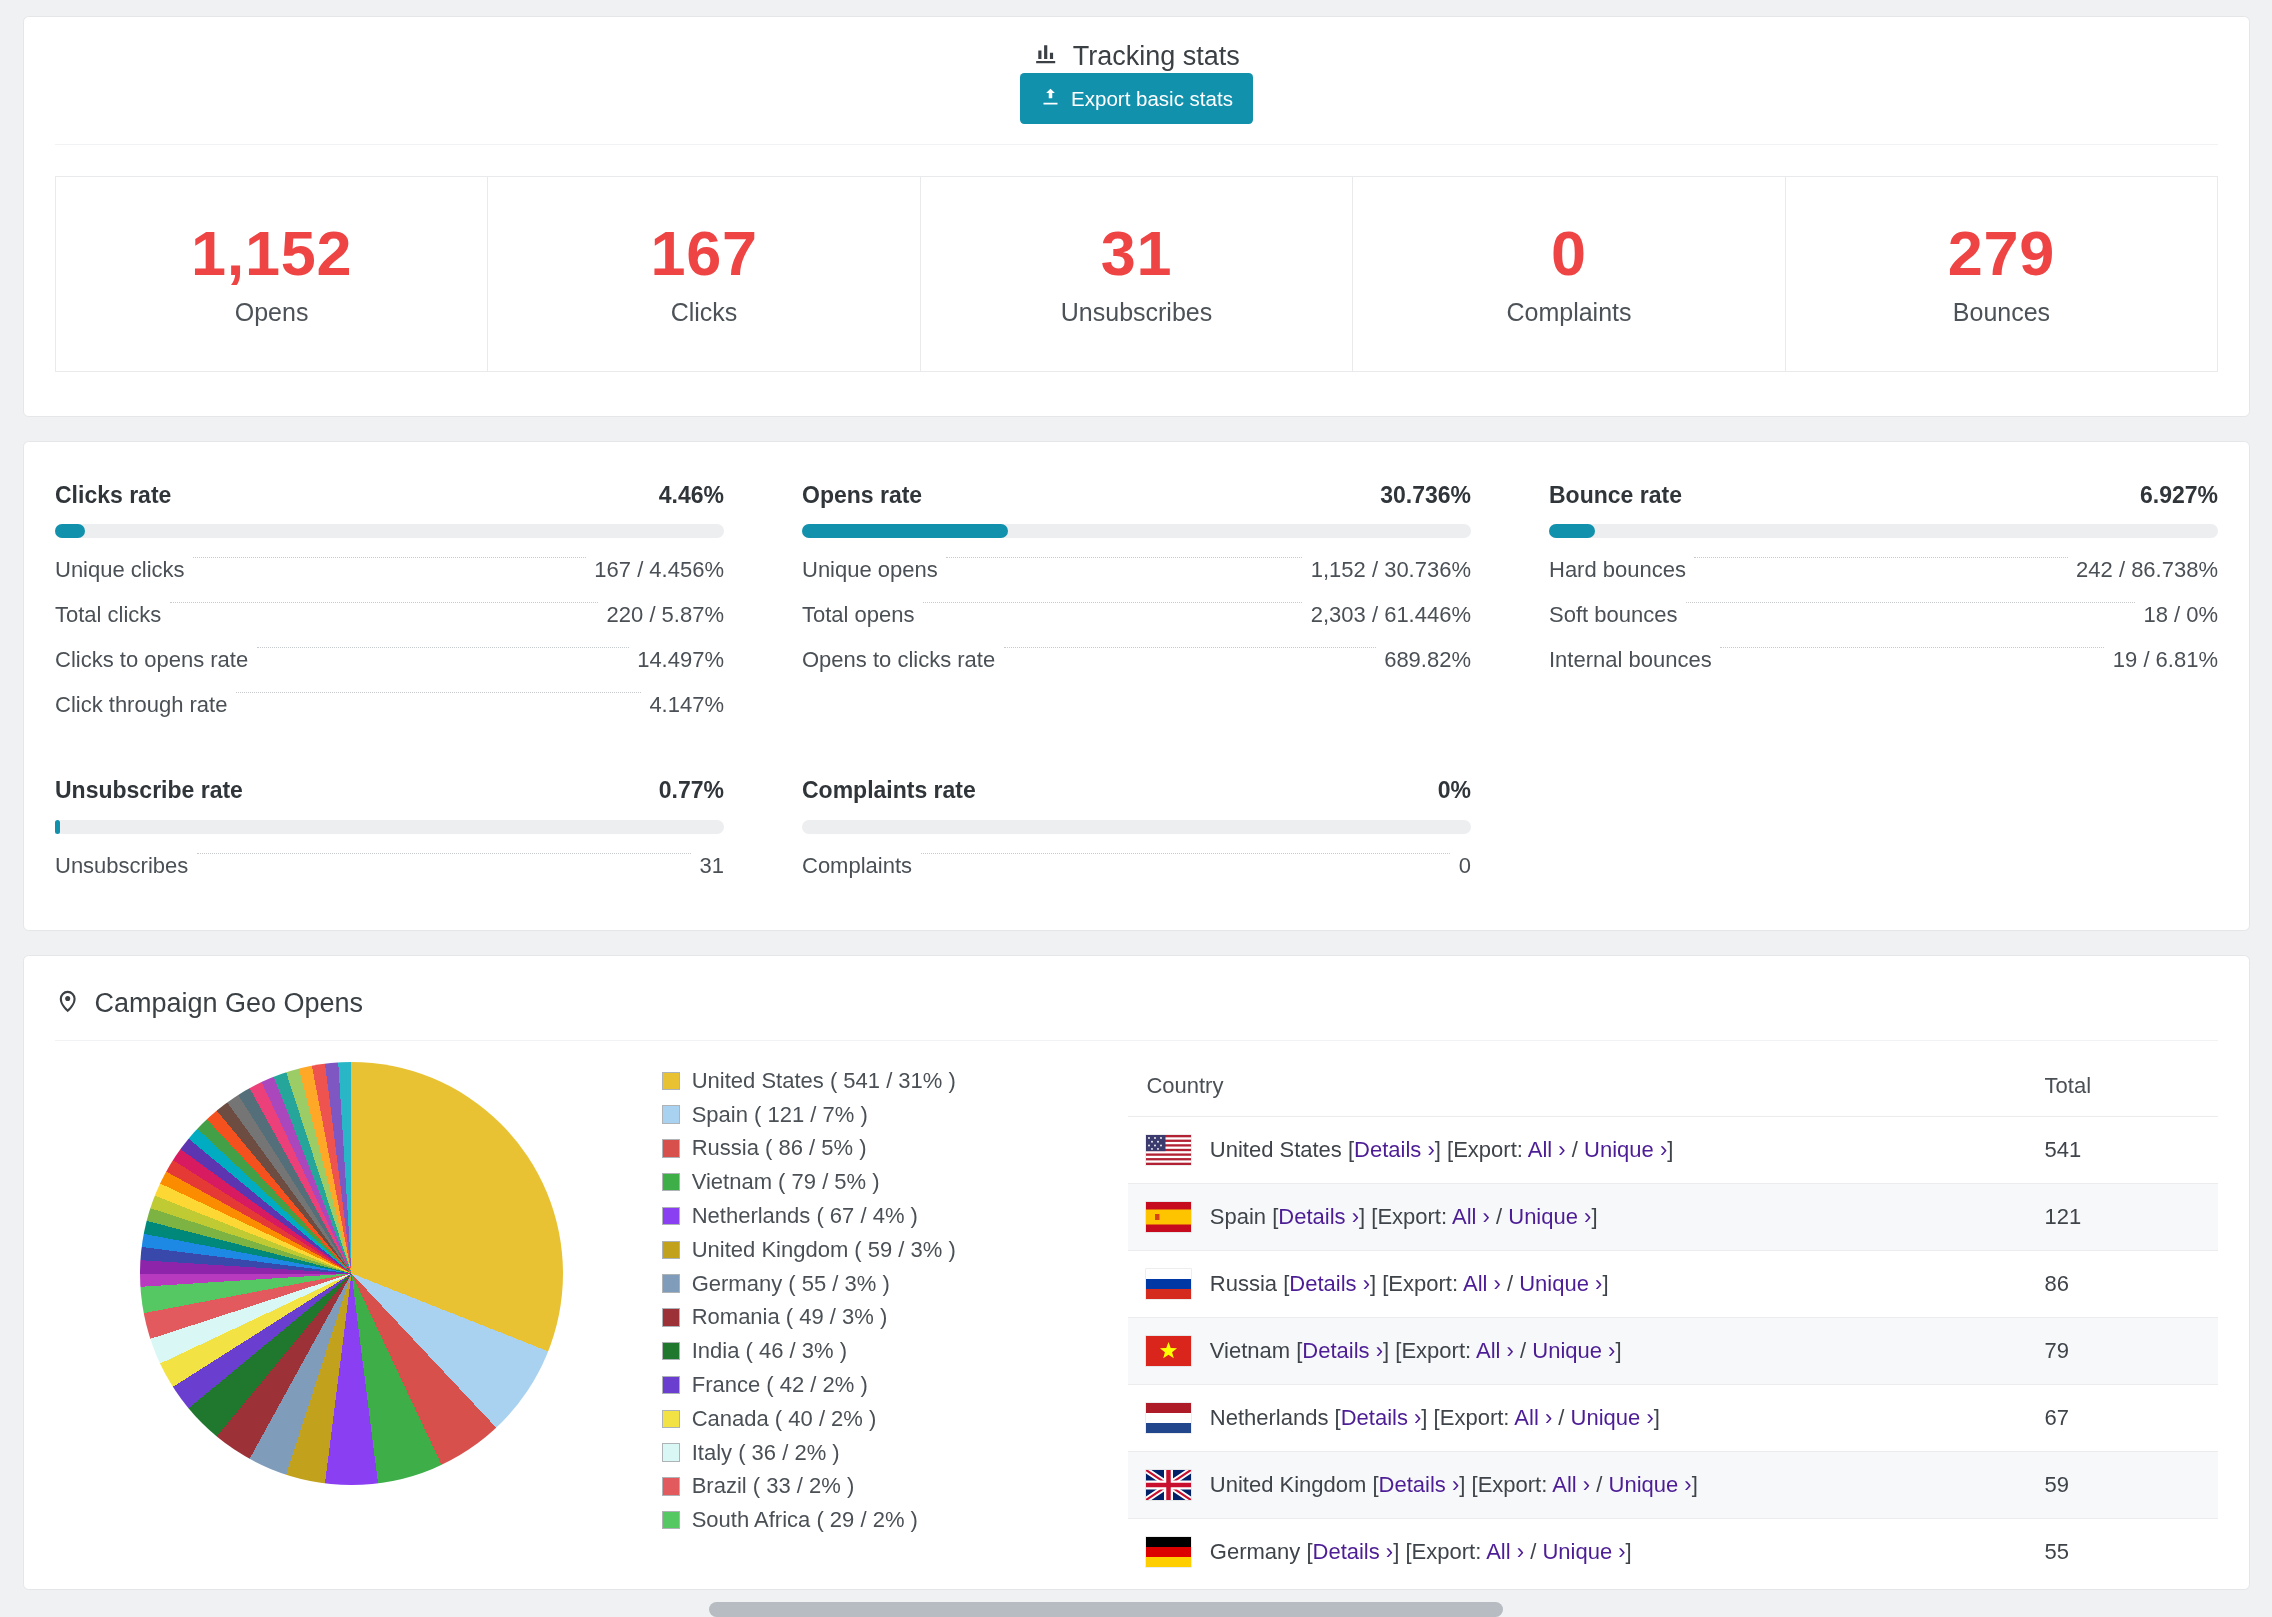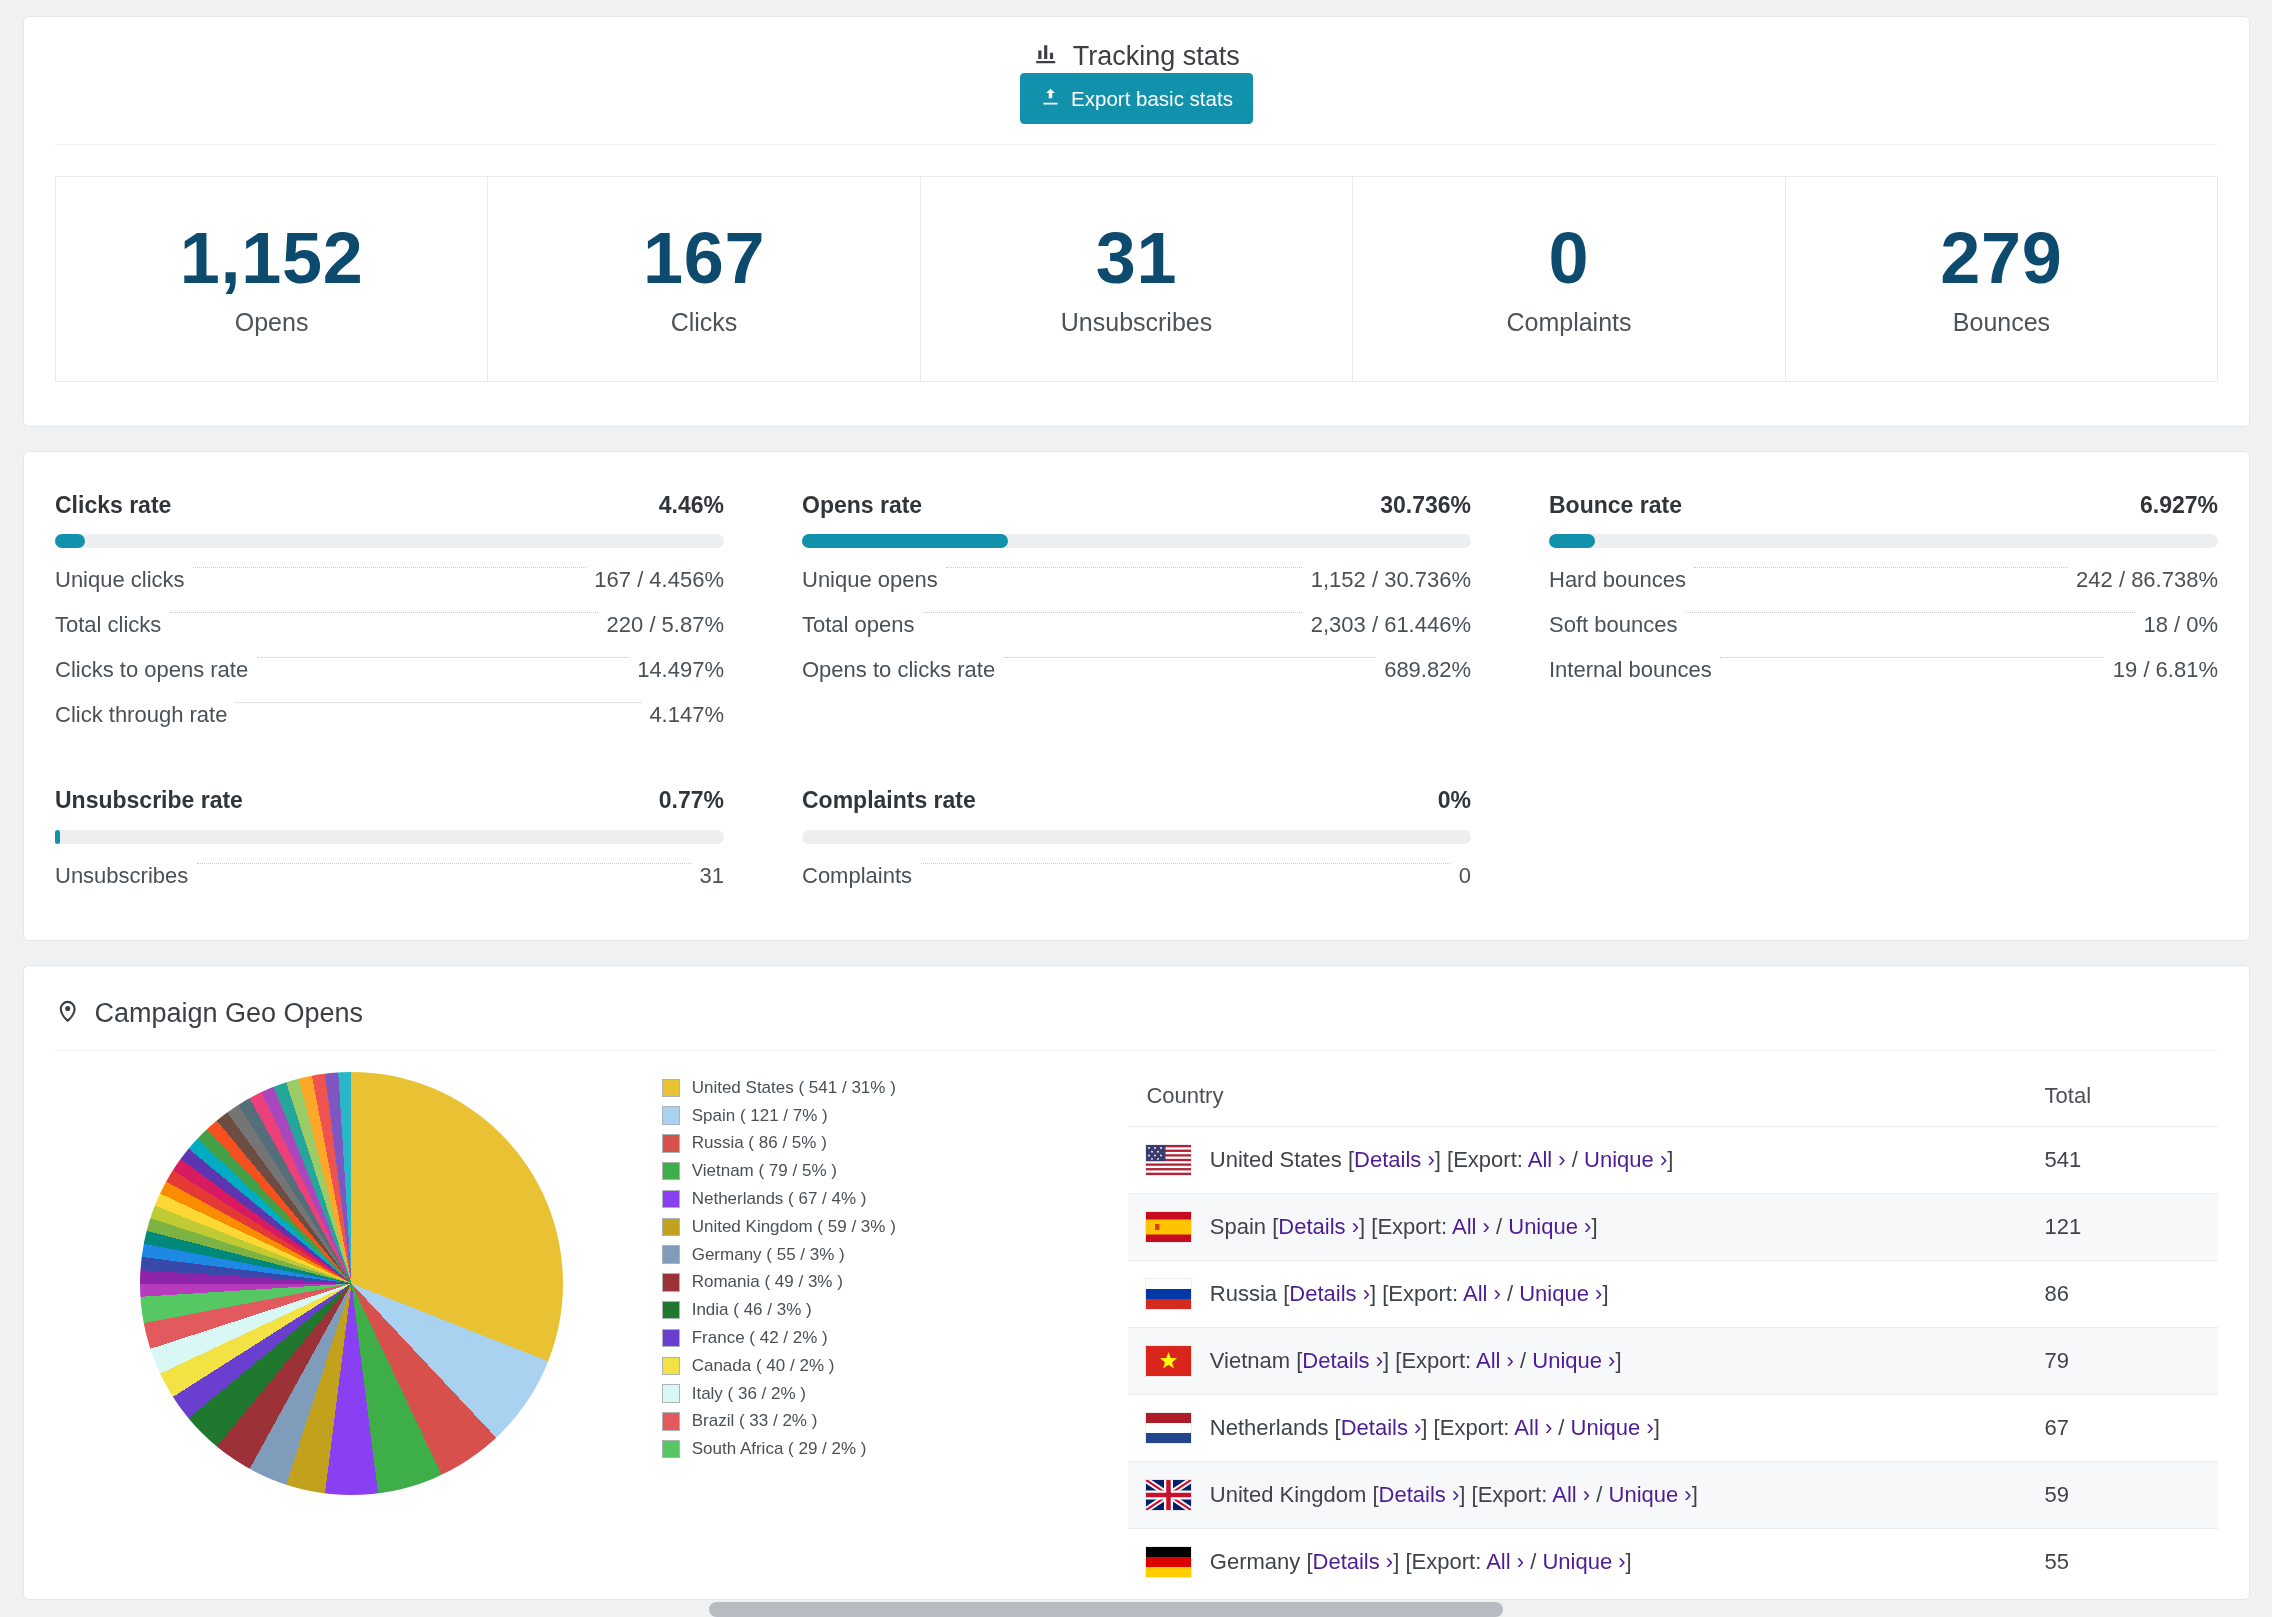--- a/index.html
+++ b/index.html
@@ -26,21 +26,21 @@
   .card-title-wrap { display: flex; align-items: center; gap: 14px; font-size: 27px; font-weight: 500; color: #3b4045; }
   .export-btn {
     display: flex; align-items: center; gap: 10px;
     background: #1291ad; color: #fff; border: none; border-radius: 4.2px;
     font-size: 20.5px; padding: 12.7px 20px; cursor: pointer;
     font-family: "Liberation Sans", sans-serif;
   }
   .stat-row { display: flex; margin-top: 31px; }
   .stat-box { flex: 1; border: 0.7px solid #e8eaec; margin-left: -0.7px; text-align: center; padding: 40px 0 44px; background: #fff; }
   .stat-box:first-child { margin-left: 0; }
-  .stat-value { font-size: 72px; font-weight: 700; color: #0c4a6e; letter-spacing: 0.7px; text-align: center; }
+  .stat-value { font-size: 63px; font-weight: 700; color: #ef4444; letter-spacing: 0.7px; text-align: center; }
   .stat-label { font-size: 25px; color: #4c5257; margin-top: 8.5px; }
 
   
   .card-rates { padding: 40px 31px 51px; }
   .rates-grid { display: grid; grid-template-columns: 1fr 1fr 1fr; column-gap: 78px; row-gap: 59px; }
   .rate-head { display: flex; justify-content: space-between; align-items: baseline; font-size: 23px; font-weight: 700; color: #30353a; }
   .rate-bar { height: 14px; background: #eceef0; border-radius: 7px; margin-top: 15.5px; }
   .rate-fill { height: 100%; background: #1291ad; border-radius: 7px; width: 0; }
   .rate-rows { margin-top: 10px; }
   .rate-row { display: flex; align-items: flex-start; font-size: 22px; color: #4a5055; margin-top: 19px; }
@@ -48,21 +48,21 @@
   .rate-row .dots { flex: 1; border-bottom: 1.4px dotted #c8cbce; margin: 0 8.5px 5.6px; }
   .rate-row .val { white-space: nowrap; }
 
   
   .card-geo { padding: 32px 31px 0; margin-bottom: 0; min-height: 635px; }
   .geo-header { display: flex; align-items: center; gap: 14px; font-size: 27px; font-weight: 500; color: #3b4045; padding-bottom: 20px; border-bottom: 0.7px solid #f1f2f3; }
   .geo-body { display: flex; padding-top: 21px; }
   .pie-col { width: 607px; flex: 0 0 auto; }
   .pie { width: 423px; height: 423px; border-radius: 50%; margin: 0 0 28px 85px; background: #ddd; }
   .legend-col { width: 466px; flex: 0 0 auto; padding-top: 5.6px; }
-  .legend-item { display: flex; align-items: center; gap: 11.3px; font-size: 17px; color: #4a5055; margin-bottom: 7.8px; }
+  .legend-item { display: flex; align-items: center; gap: 11.3px; font-size: 22px; color: #4a5055; margin-bottom: 7.8px; }
   .legend-swatch { width: 18.4px; height: 18.4px; border: 0.7px solid #aeb3b8; flex: 0 0 auto; background: #ccc; }
   .table-col { flex: 1; }
   .geo-thead { display: flex; font-size: 22px; color: #4a5055; padding: 11.3px 18.4px 17px; gap: 44px; }
   .th-country { flex: 1; }
   .th-total { width: 155px; }
   .geo-row { display: flex; align-items: center; padding: 17.6px 18.4px; border-top: 0.7px solid #ececee; font-size: 22px; color: #3f444a; }
   .geo-row:nth-child(even) { background: #f7f8f9; }
   .country-cell { flex: 1; display: flex; align-items: center; }
   .flag { width: 45px; height: 30px; margin-right: 18.4px; flex: 0 0 auto; box-shadow: 0 0 0 0.7px rgba(0,0,0,0.10); }
   .flag svg { width: 100%; height: 100%; display: block; }

